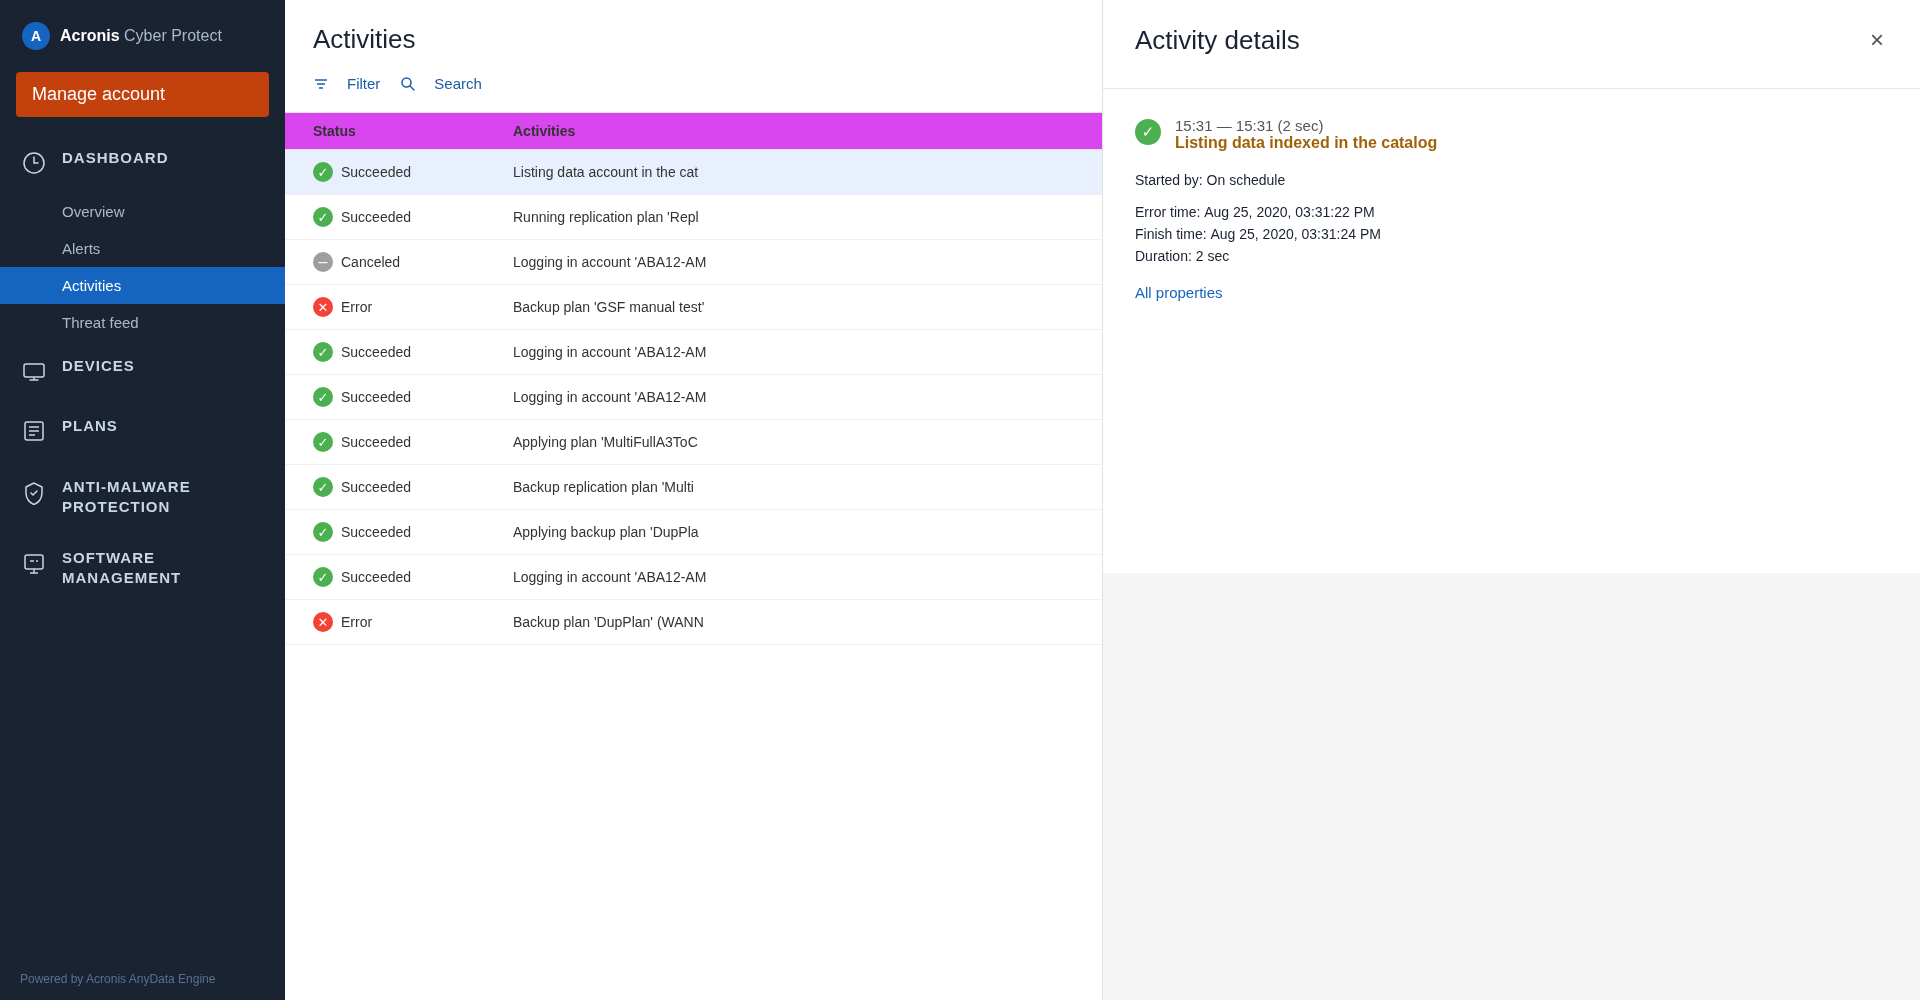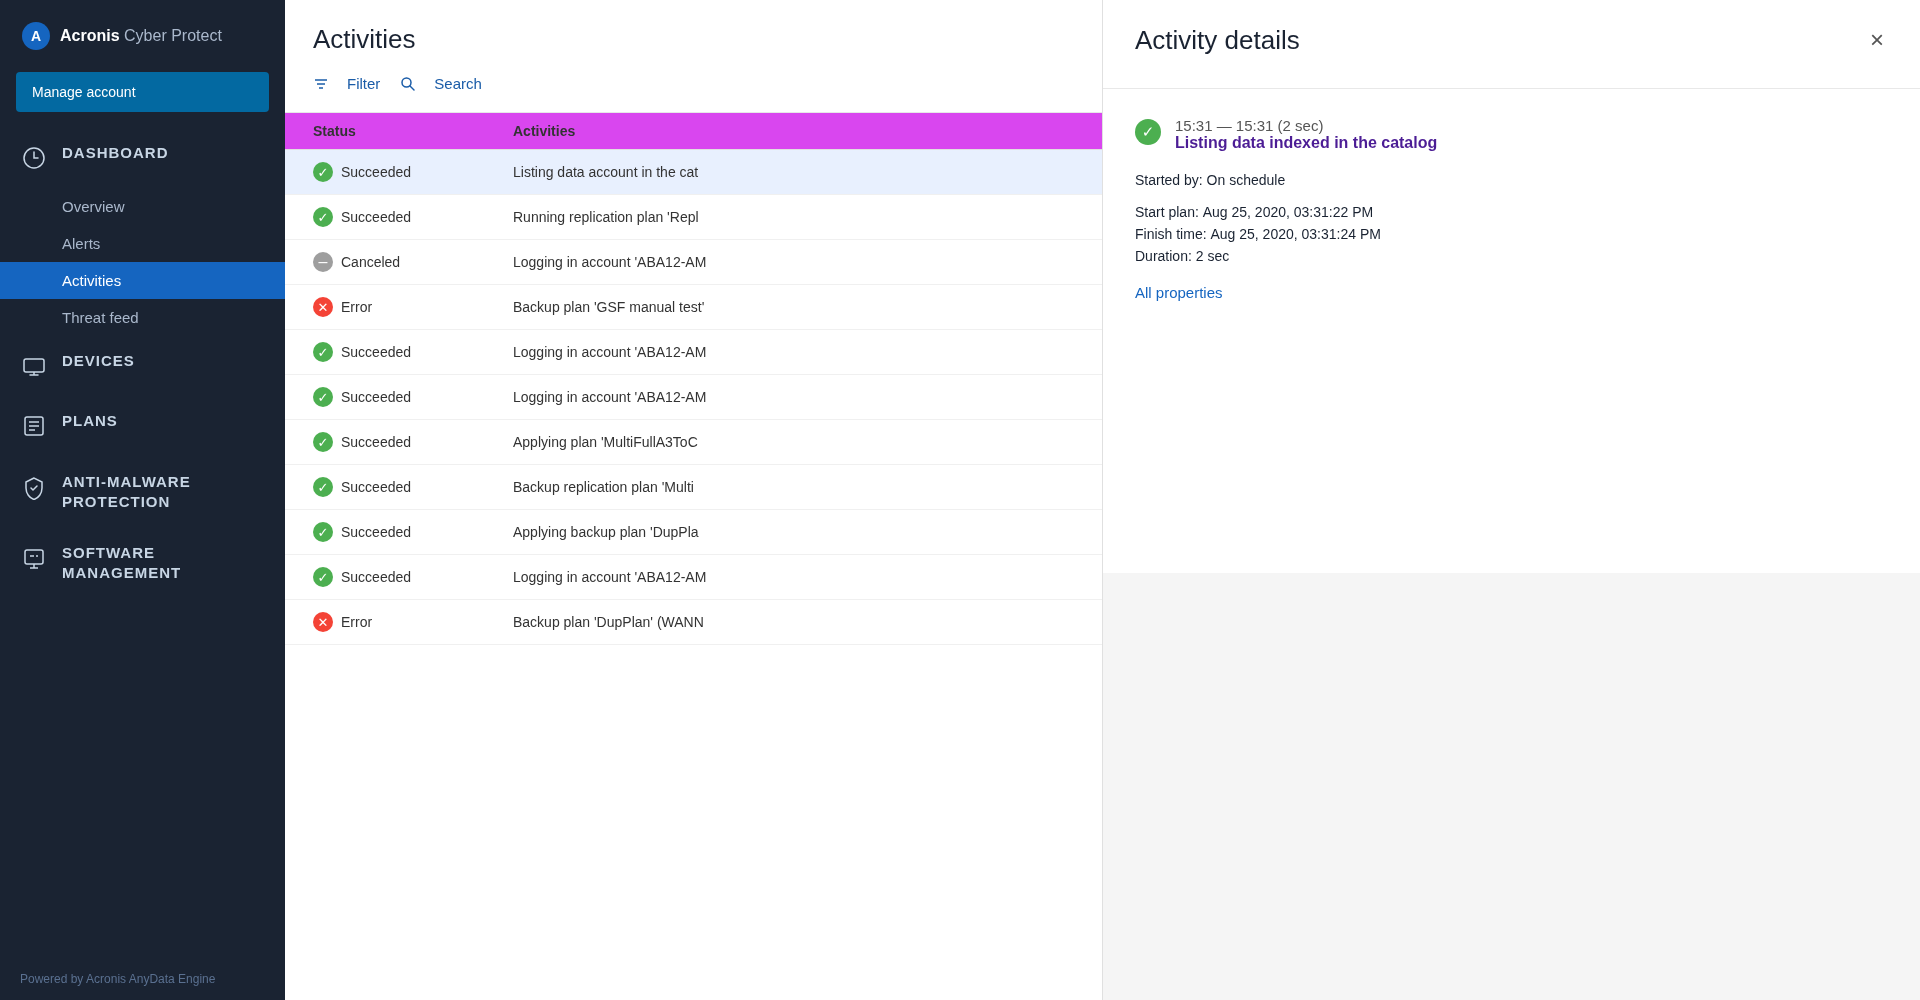--- a/index.html
+++ b/index.html
@@ -22,25 +22,25 @@
       align-items: center;
       gap: 8px;
     }
 
     .logo-acronis { font-weight: 700; }
     .logo-cyber { color: #aab8cc; font-weight: 300; }
     .logo-protect { color: #aab8cc; font-weight: 300; }
 
     .manage-account-btn {
       margin: 4px 16px 16px 16px;
-      background: #0369a1;
+      background: #c2410c;
       border: none;
       border-radius: 4px;
       color: #fff;
-      font-size: 14px;
+      font-size: 18px;
       padding: 12px 16px;
       cursor: pointer;
       text-align: left;
       width: calc(100% - 32px);
     }
 
     .nav-section {
       flex: 1;
       overflow-y: auto;
     }
@@ -266,21 +266,21 @@
     }
 
     .detail-time-text {
       font-size: 15px;
       color: #555;
     }
 
     .detail-activity-name {
       font-size: 16px;
       font-weight: 700;
-      color: #4c1d95;
+      color: #a16207;
     }
 
     .detail-fields {
       margin-top: 8px;
       margin-left: 0;
       display: flex;
       flex-direction: column;
       gap: 6px;
     }
 
@@ -542,21 +542,21 @@
 
         <div class="detail-fields">
           <div class="detail-field">
             <span>Started by:</span>
             <span>On schedule</span>
           </div>
         </div>
 
         <div class="detail-field-block">
           <div class="detail-field">
-            <span>Start plan:</span>
+            <span>Error time:</span>
             <span>Aug 25, 2020, 03:31:22 PM</span>
           </div>
           <div class="detail-field">
             <span>Finish time:</span>
             <span>Aug 25, 2020, 03:31:24 PM</span>
           </div>
           <div class="detail-field">
             <span>Duration:</span>
             <span>2 sec</span>
           </div>

